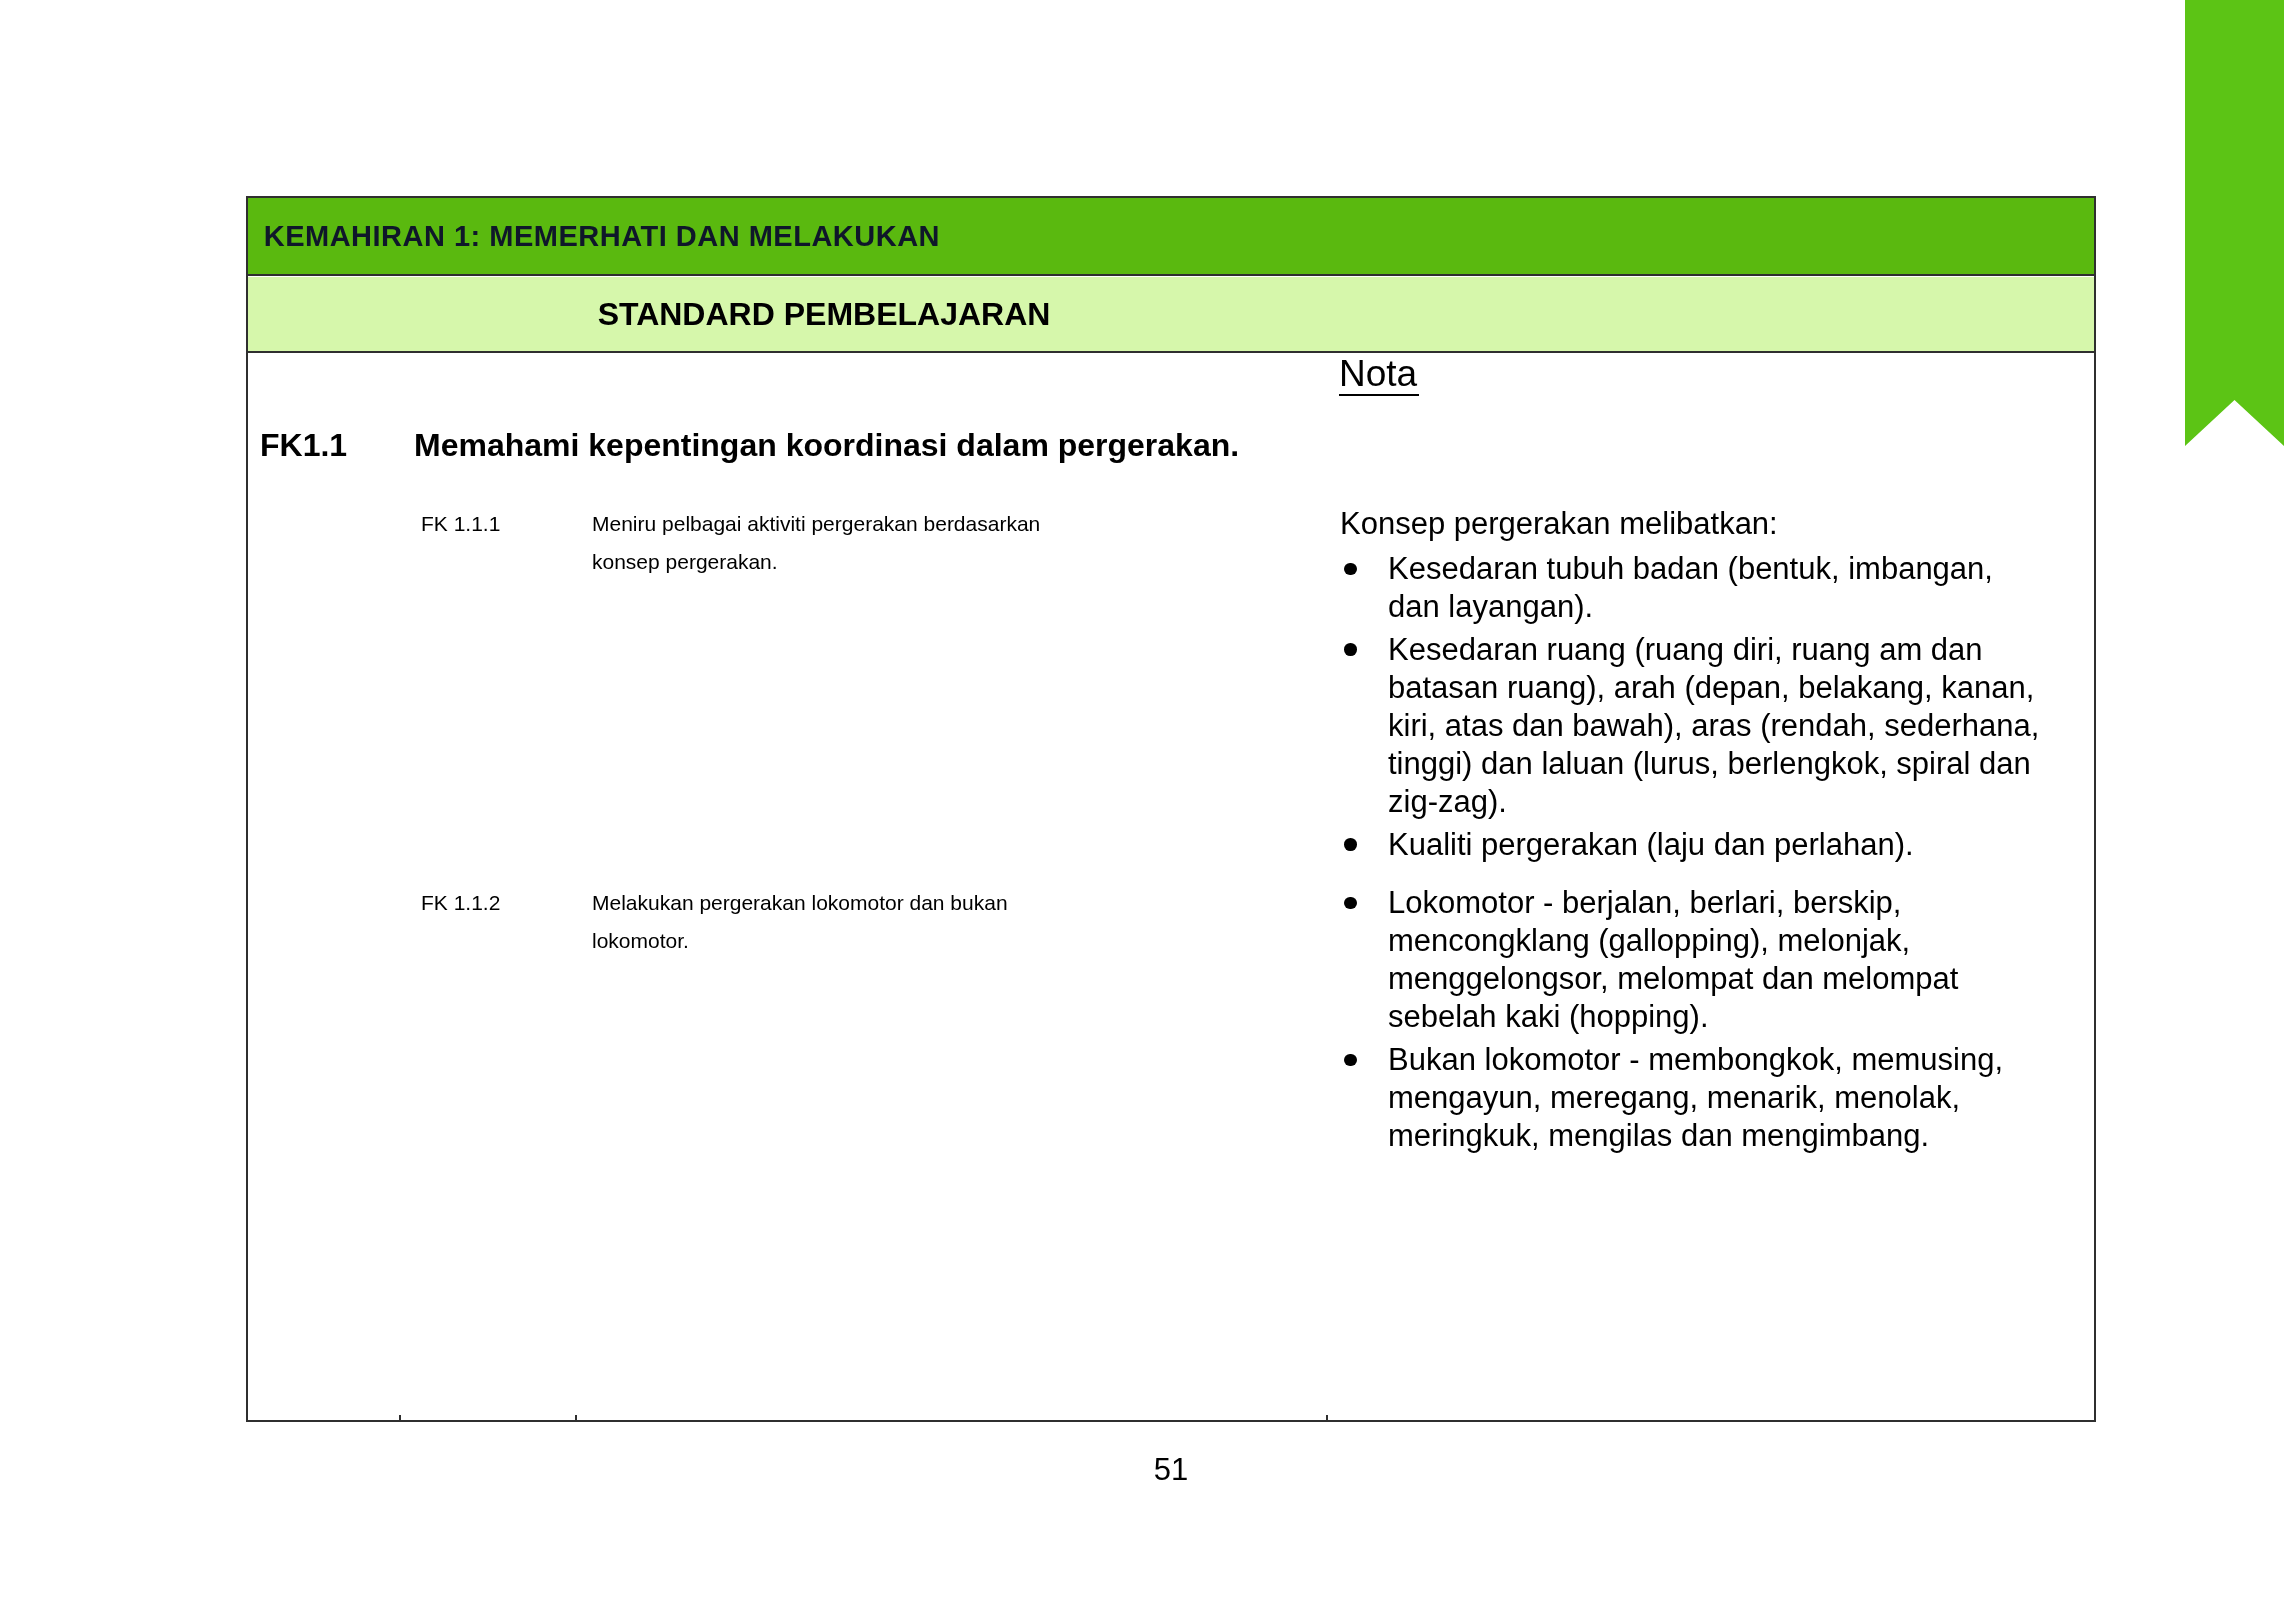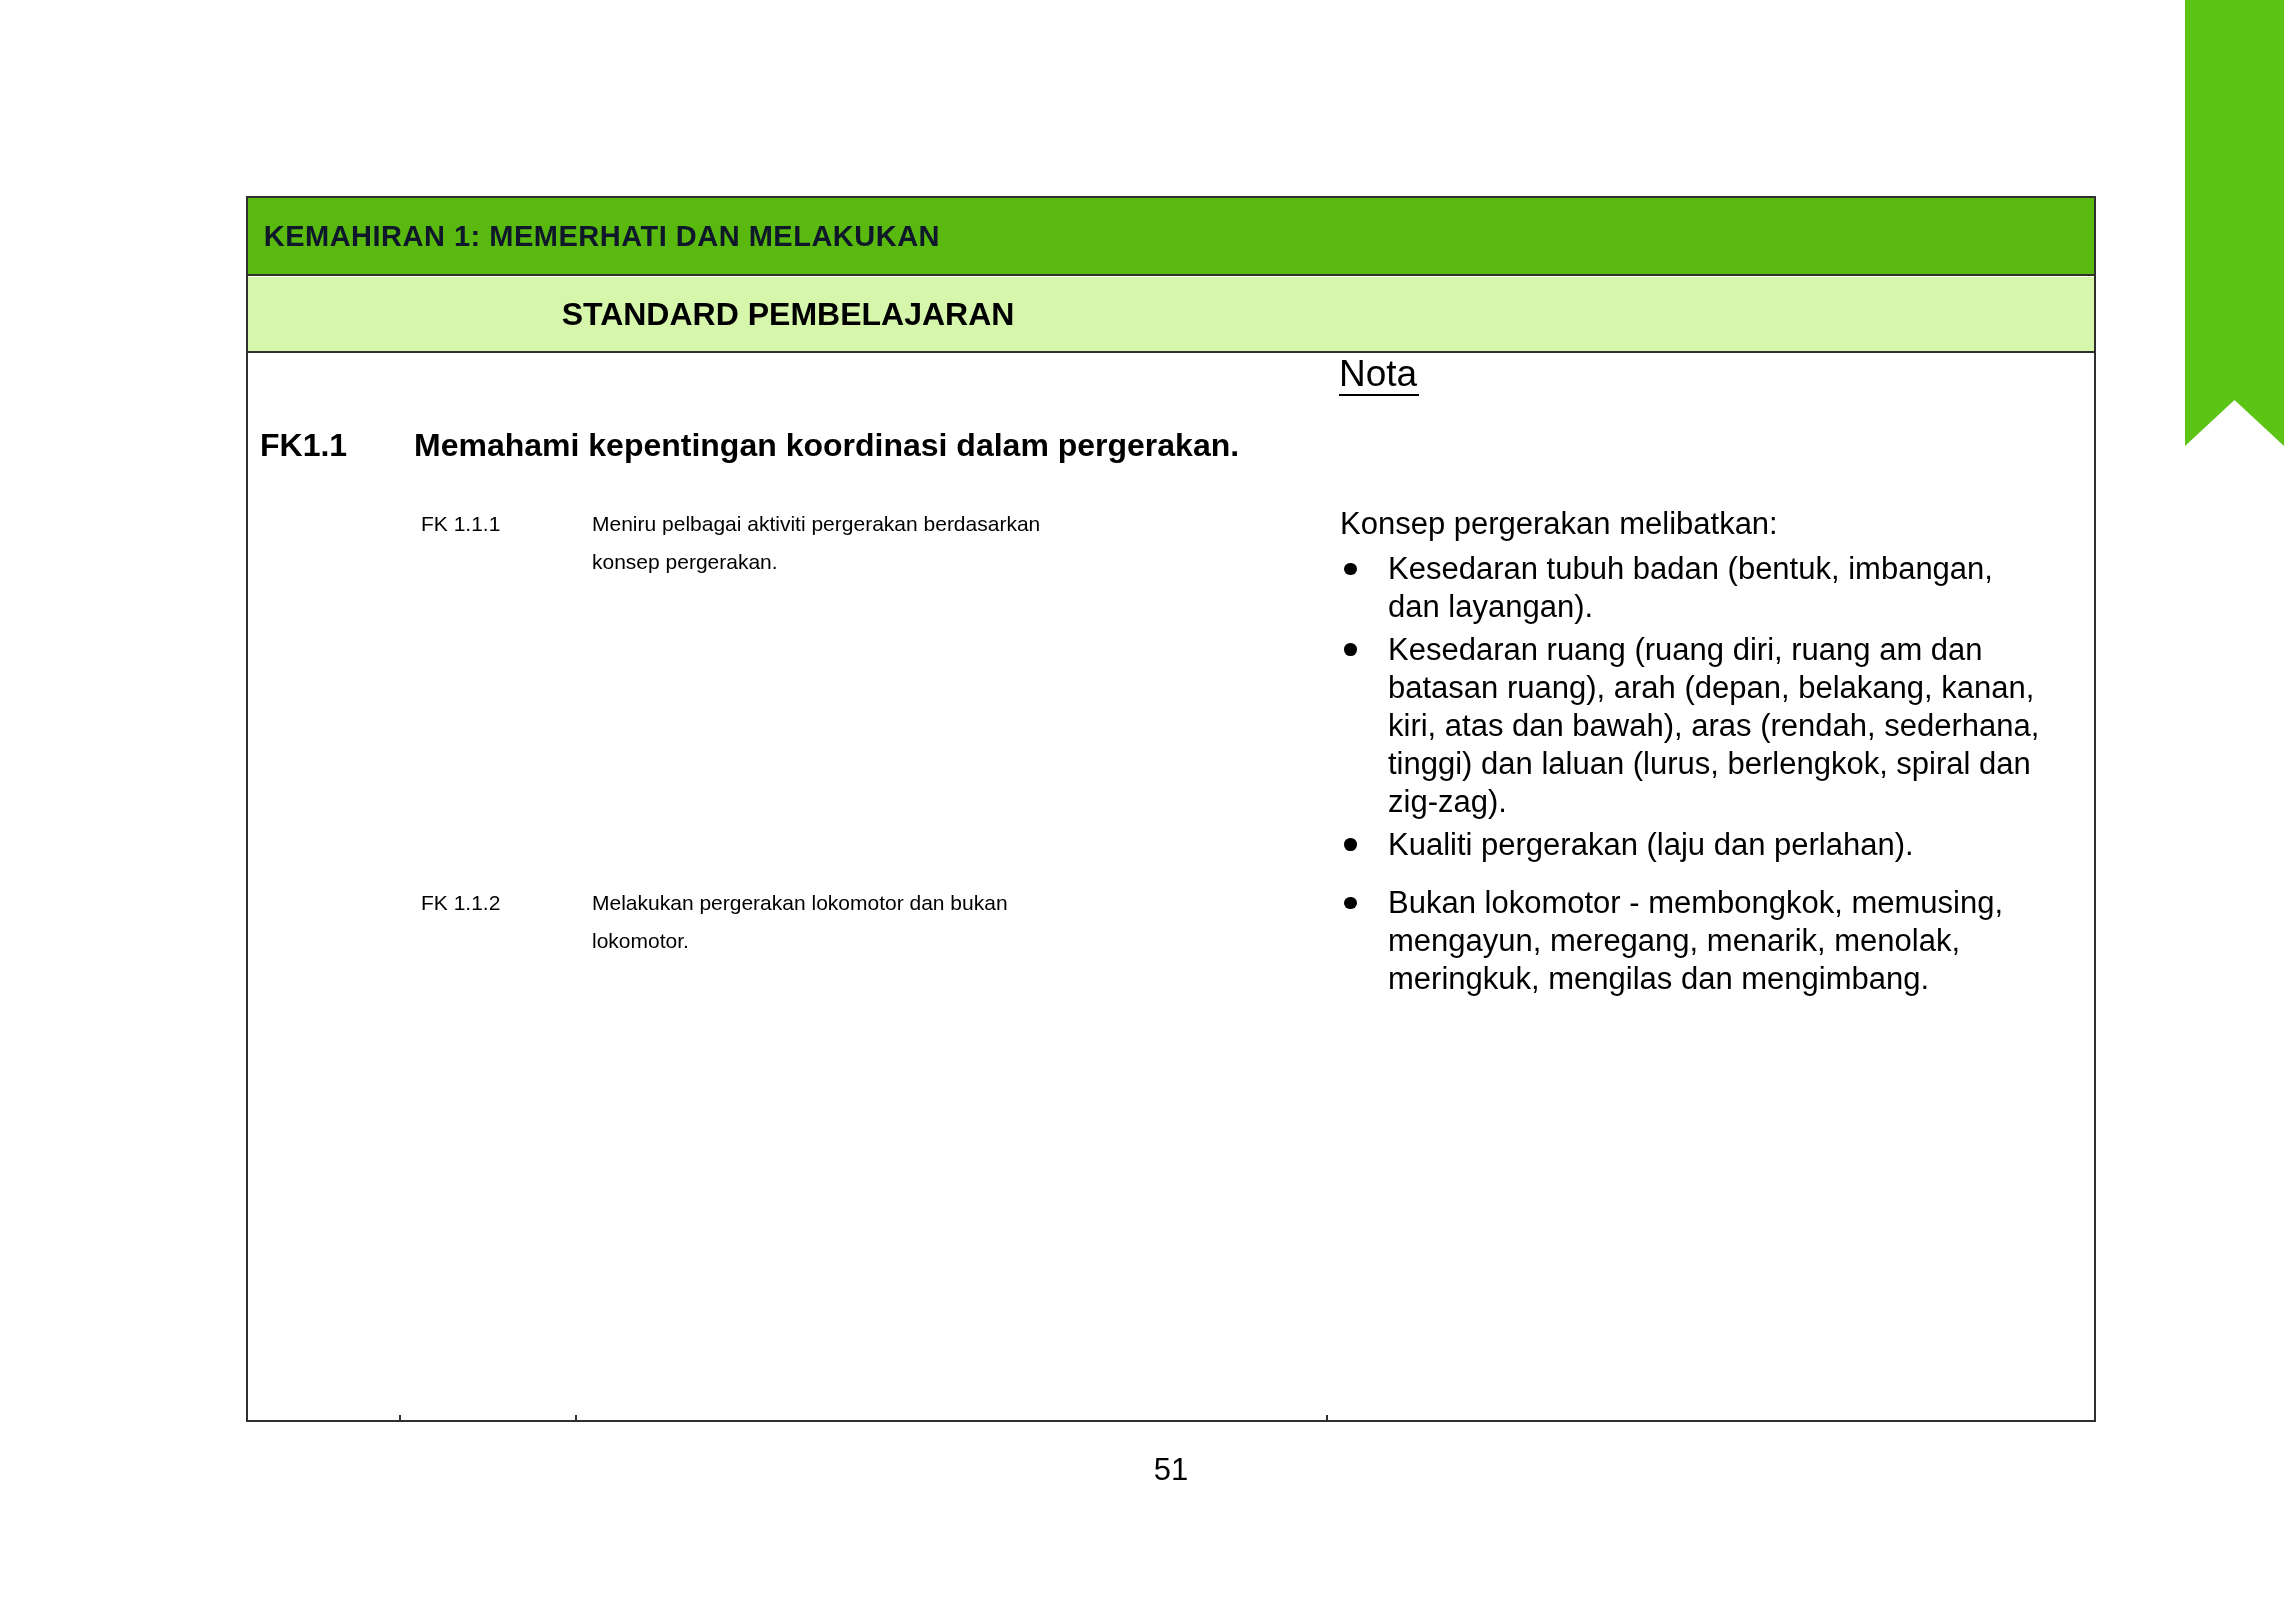--- a/index.html
+++ b/index.html
@@ -35,21 +35,21 @@
     font-size:29px;font-weight:bold;color:#0f172a;letter-spacing:0.5px;
   }
   .row-standard{
     position:absolute;left:0;top:79px;width:100%;height:74px;
     background:var(--light_green,#d6f7ab);
     border-bottom:2.9px solid var(--border,#2f2f2f);
     display:flex;align-items:center;
   }
   .row-standard span{
     display:block;width:1080px;text-align:center;
-    font-size:32px;font-weight:bold;color:#000;
+    font-size:32px;font-weight:bold;color:#000;margin-left:36px;
   }
   
   .tick{position:absolute;width:2px;height:6.9px;top:1415px;background:var(--border,#2f2f2f);}
   .t1{left:399px;}.t2{left:575px;}.t3{left:1326px;}
 
   
   .txt{position:absolute;font-size:21px;line-height:38px;white-space:pre-line;}
   .bold{font-weight:bold;font-size:32px;}
   .nota{
     position:absolute;left:1339px;top:355px;
@@ -133,20 +133,27 @@
         <span class="dot"></span>
         <span class="btxt">Kualiti pergerakan (laju dan perlahan).</span>
       </div>
     </div>
   </div>
 
   <div class="notes2">
     <div class="blist">
       <div class="bullet">
         <span class="dot"></span>
+        <span class="btxt">Lokomotor - berjalan, berlari, berskip,
+mencongklang (gallopping), melonjak,
+menggelongsor, melompat dan melompat
+sebelah kaki (hopping).</span>
+      </div>
+      <div class="bullet">
+        <span class="dot"></span>
         <span class="btxt">Bukan lokomotor - membongkok, memusing,
 mengayun, meregang, menarik, menolak,
 meringkuk, mengilas dan mengimbang.</span>
       </div>
     </div>
   </div>
 
   <div class="tick t1"></div>
   <div class="tick t2"></div>
   <div class="tick t3"></div>

